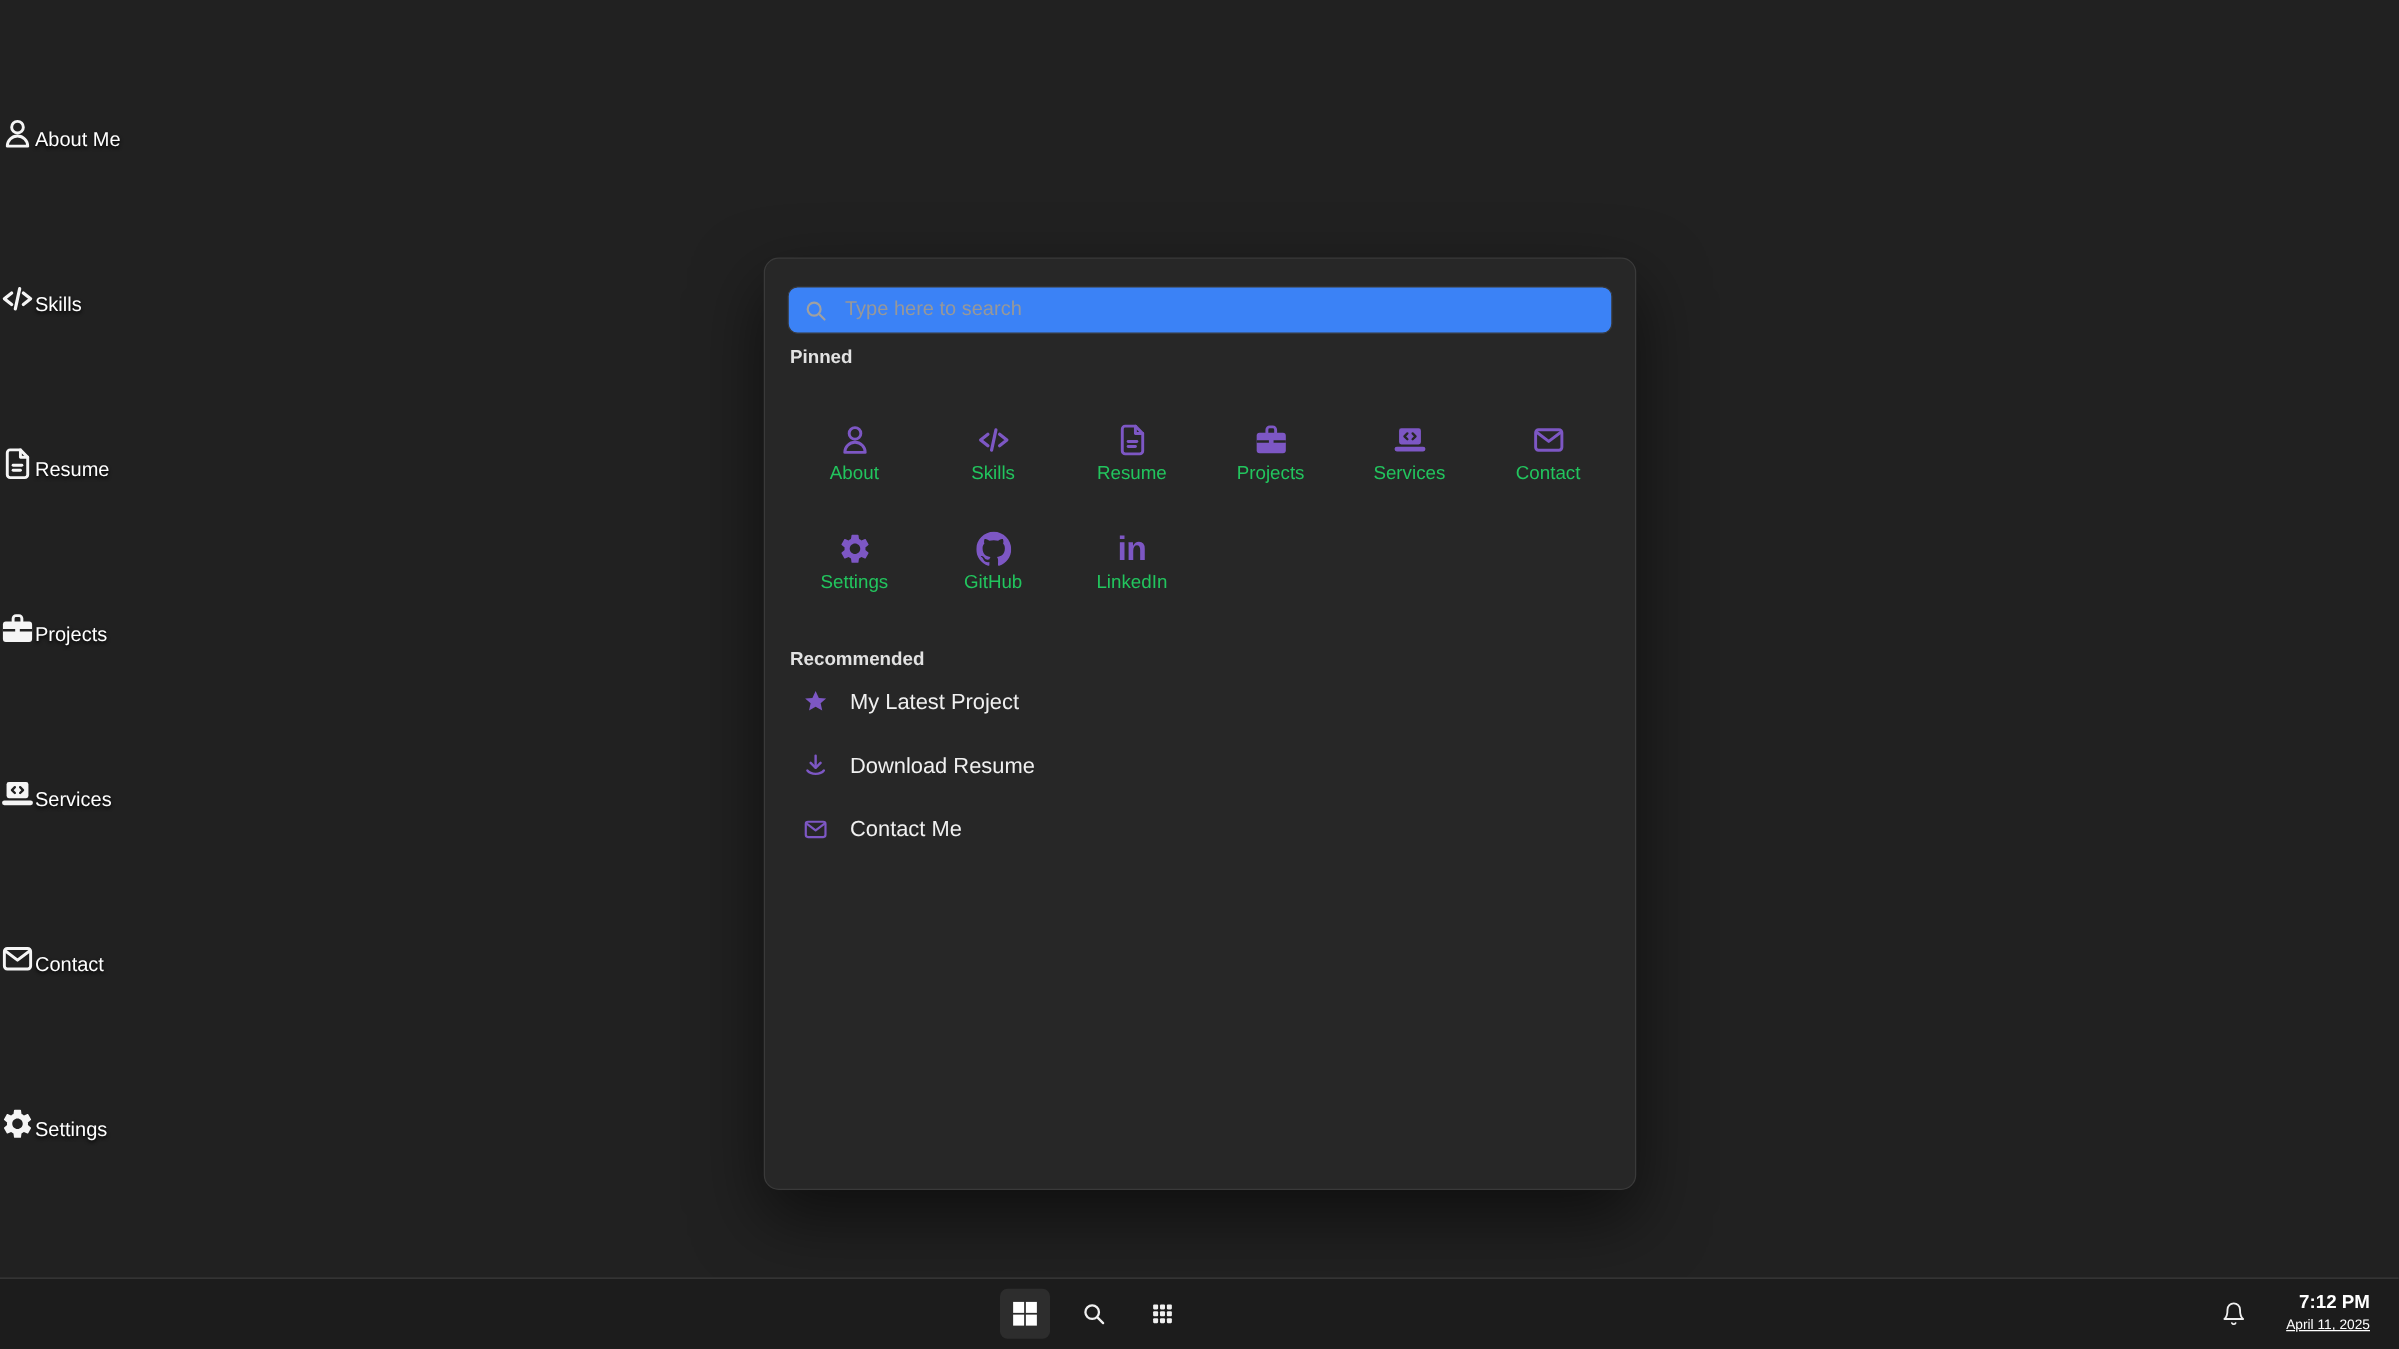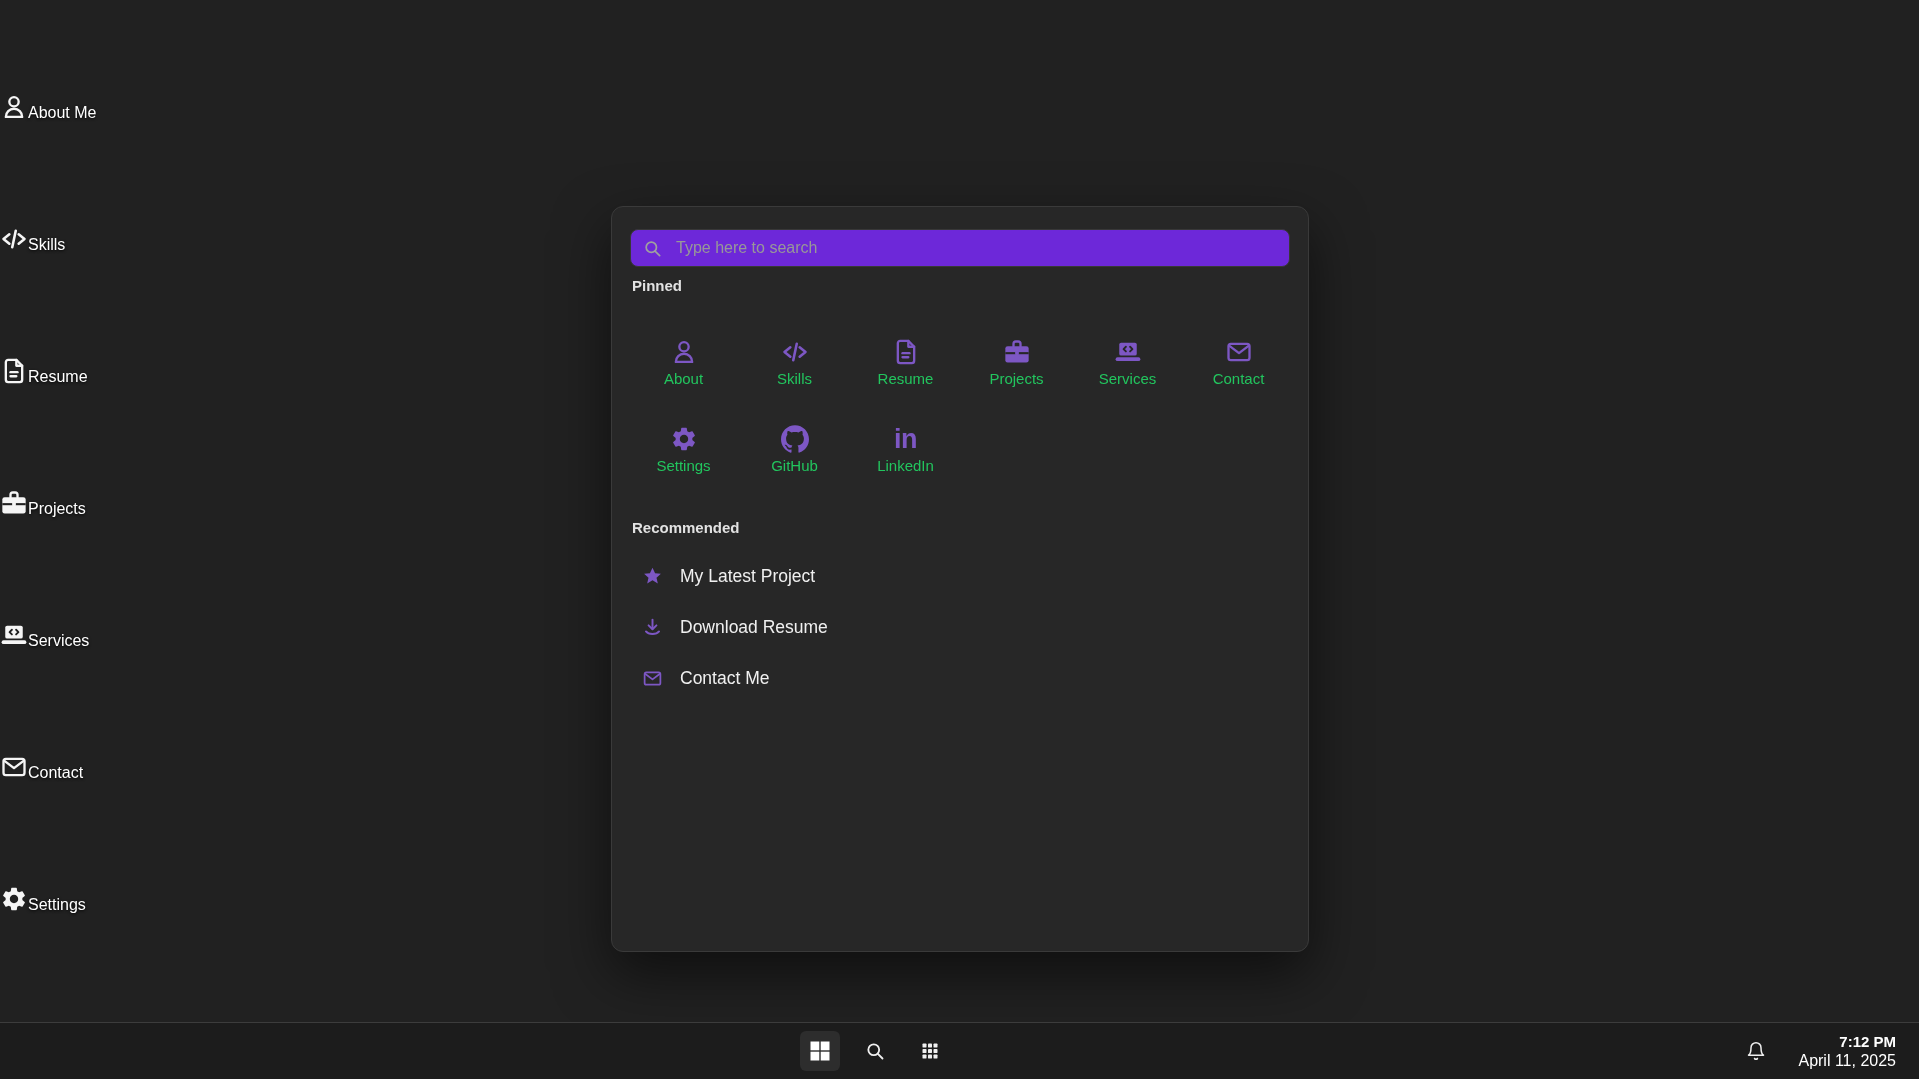--- a/index.html
+++ b/index.html
@@ -12,57 +12,57 @@
   .desk-item{height:132px;display:flex;align-items:center;padding-top:14px;cursor:default;}
   .desk-item .ic{width:28px;height:28px;color:#f5f5f5;}
   .desk-item .lbl{margin-top:11px;font-size:16px;color:#ffffff;text-shadow:0 1px 3px rgba(0,0,0,.9);}
 
   svg{display:block;}
   .ic svg{width:100%;height:100%;}
 
   
   .start-menu{position:absolute;left:611px;top:206px;width:698px;height:746px;background:#272727;
     border:1px solid #3a3a3a;border-radius:12px;box-shadow:0 22px 55px rgba(0,0,0,.55);}
-  .search-wrap{position:absolute;left:18px;right:18px;top:22px;height:38px;background:#6d28d9;
+  .search-wrap{position:absolute;left:18px;right:18px;top:22px;height:38px;background:#3b82f6;
     border:1px solid #383838;border-radius:8px;display:flex;align-items:center;padding:0 12px;}
   .search-wrap .ic{width:19px;height:19px;color:#a0a0a0;flex:0 0 auto;}
   .search-input{flex:1;margin-left:12px;background:transparent;border:none;outline:none;color:#e8e8e8;
     font-size:16px;font-family:"Liberation Sans",sans-serif;}
   .search-input::placeholder{color:#989898;}
 
   .sec-title{position:absolute;left:20px;font-size:15px;font-weight:700;color:#e2e2e2;}
   .sec-title.pinned{top:70px;}
   .sec-title.recommended{top:312px;}
 
   .tile-grid{position:absolute;left:16px;top:112px;width:666px;display:flex;flex-wrap:wrap;}
   .tile{width:111px;height:87px;display:flex;flex-direction:column;align-items:center;padding-top:19px;
     border-radius:6px;cursor:pointer;}
   .tile .ic{width:28px;height:28px;color:var(--accent);}
   .tile .lbl{margin-top:4px;font-size:15px;color:#22c55e;}
   .in-glyph{font-size:27px;line-height:28px;font-weight:800;color:var(--accent);letter-spacing:-.5px;}
 
   .rec-list{position:absolute;left:20px;top:344px;right:20px;display:flex;flex-direction:column;}
-  .rec-item{height:51px;display:flex;align-items:center;padding-left:10px;border-radius:6px;cursor:pointer;}
+  .rec-item{height:51px;display:flex;padding-left:10px;border-radius:6px;cursor:pointer;}
   .rec-item .ic{width:21px;height:21px;color:var(--accent);flex:0 0 auto;}
   .rec-item .lbl{margin-left:17px;font-size:17.5px;color:#f0f0f0;}
 
   
   .taskbar{position:absolute;left:0;right:0;bottom:0;height:57px;background:#1c1c1c;border-top:1px solid #3c3c3c;}
   .tb-center{position:absolute;left:800px;top:8px;display:flex;gap:15px;}
   .tb-btn{width:40px;height:40px;border-radius:6px;display:flex;align-items:center;justify-content:center;
     color:#f0f0f0;cursor:pointer;}
   .tb-btn.active{background:#2d2d2d;}
   .tb-btn .ic{width:20px;height:20px;}
   .tb-tray{position:absolute;right:0;top:0;height:56px;display:flex;align-items:center;padding-right:23px;}
   .tray-bell{width:40px;height:40px;border-radius:6px;display:flex;align-items:center;justify-content:center;
     color:#f0f0f0;cursor:pointer;margin-right:22px;}
   .tray-bell .ic{width:20px;height:20px;}
   .clock{display:flex;flex-direction:column;align-items:flex-end;color:#ffffff;cursor:default;justify-content:space-between;}
   .clock .time{font-size:15px;font-weight:700;line-height:19px;}
-  .clock .date{font-size:16px;line-height:19px;}
+  .clock .date{font-size:11px;line-height:19px;text-decoration:underline;}
 </style>
 </head>
 <body>
 
 <div class="desktop" style="--accent:#7d57c4;">
 
   <div class="desk-col">
 
     <div class="desk-item">
       <span class="ic">

